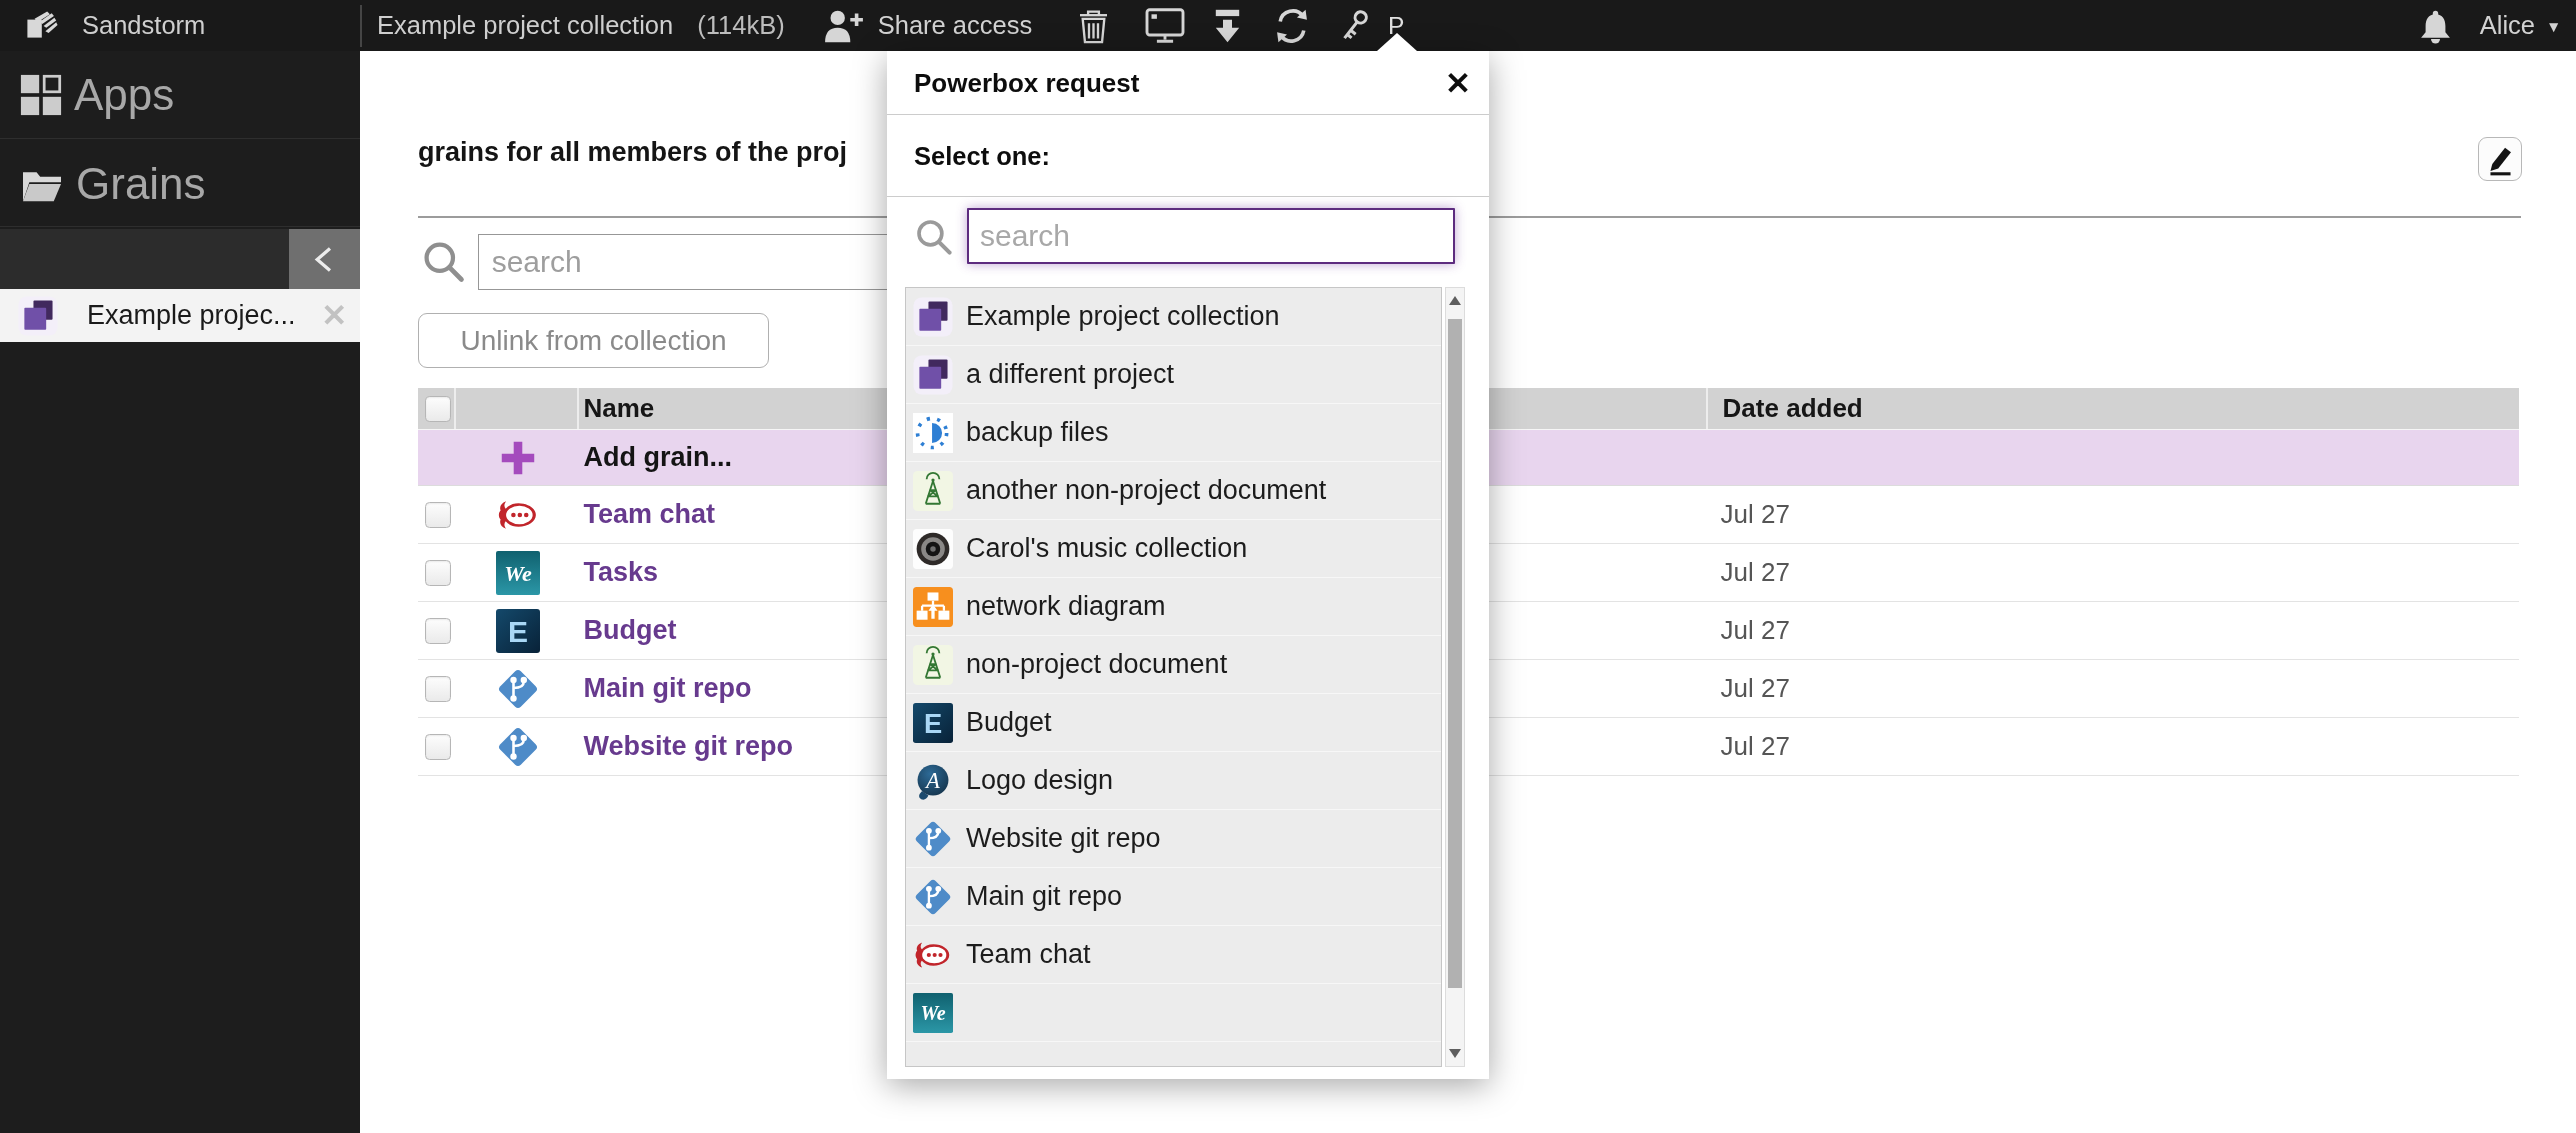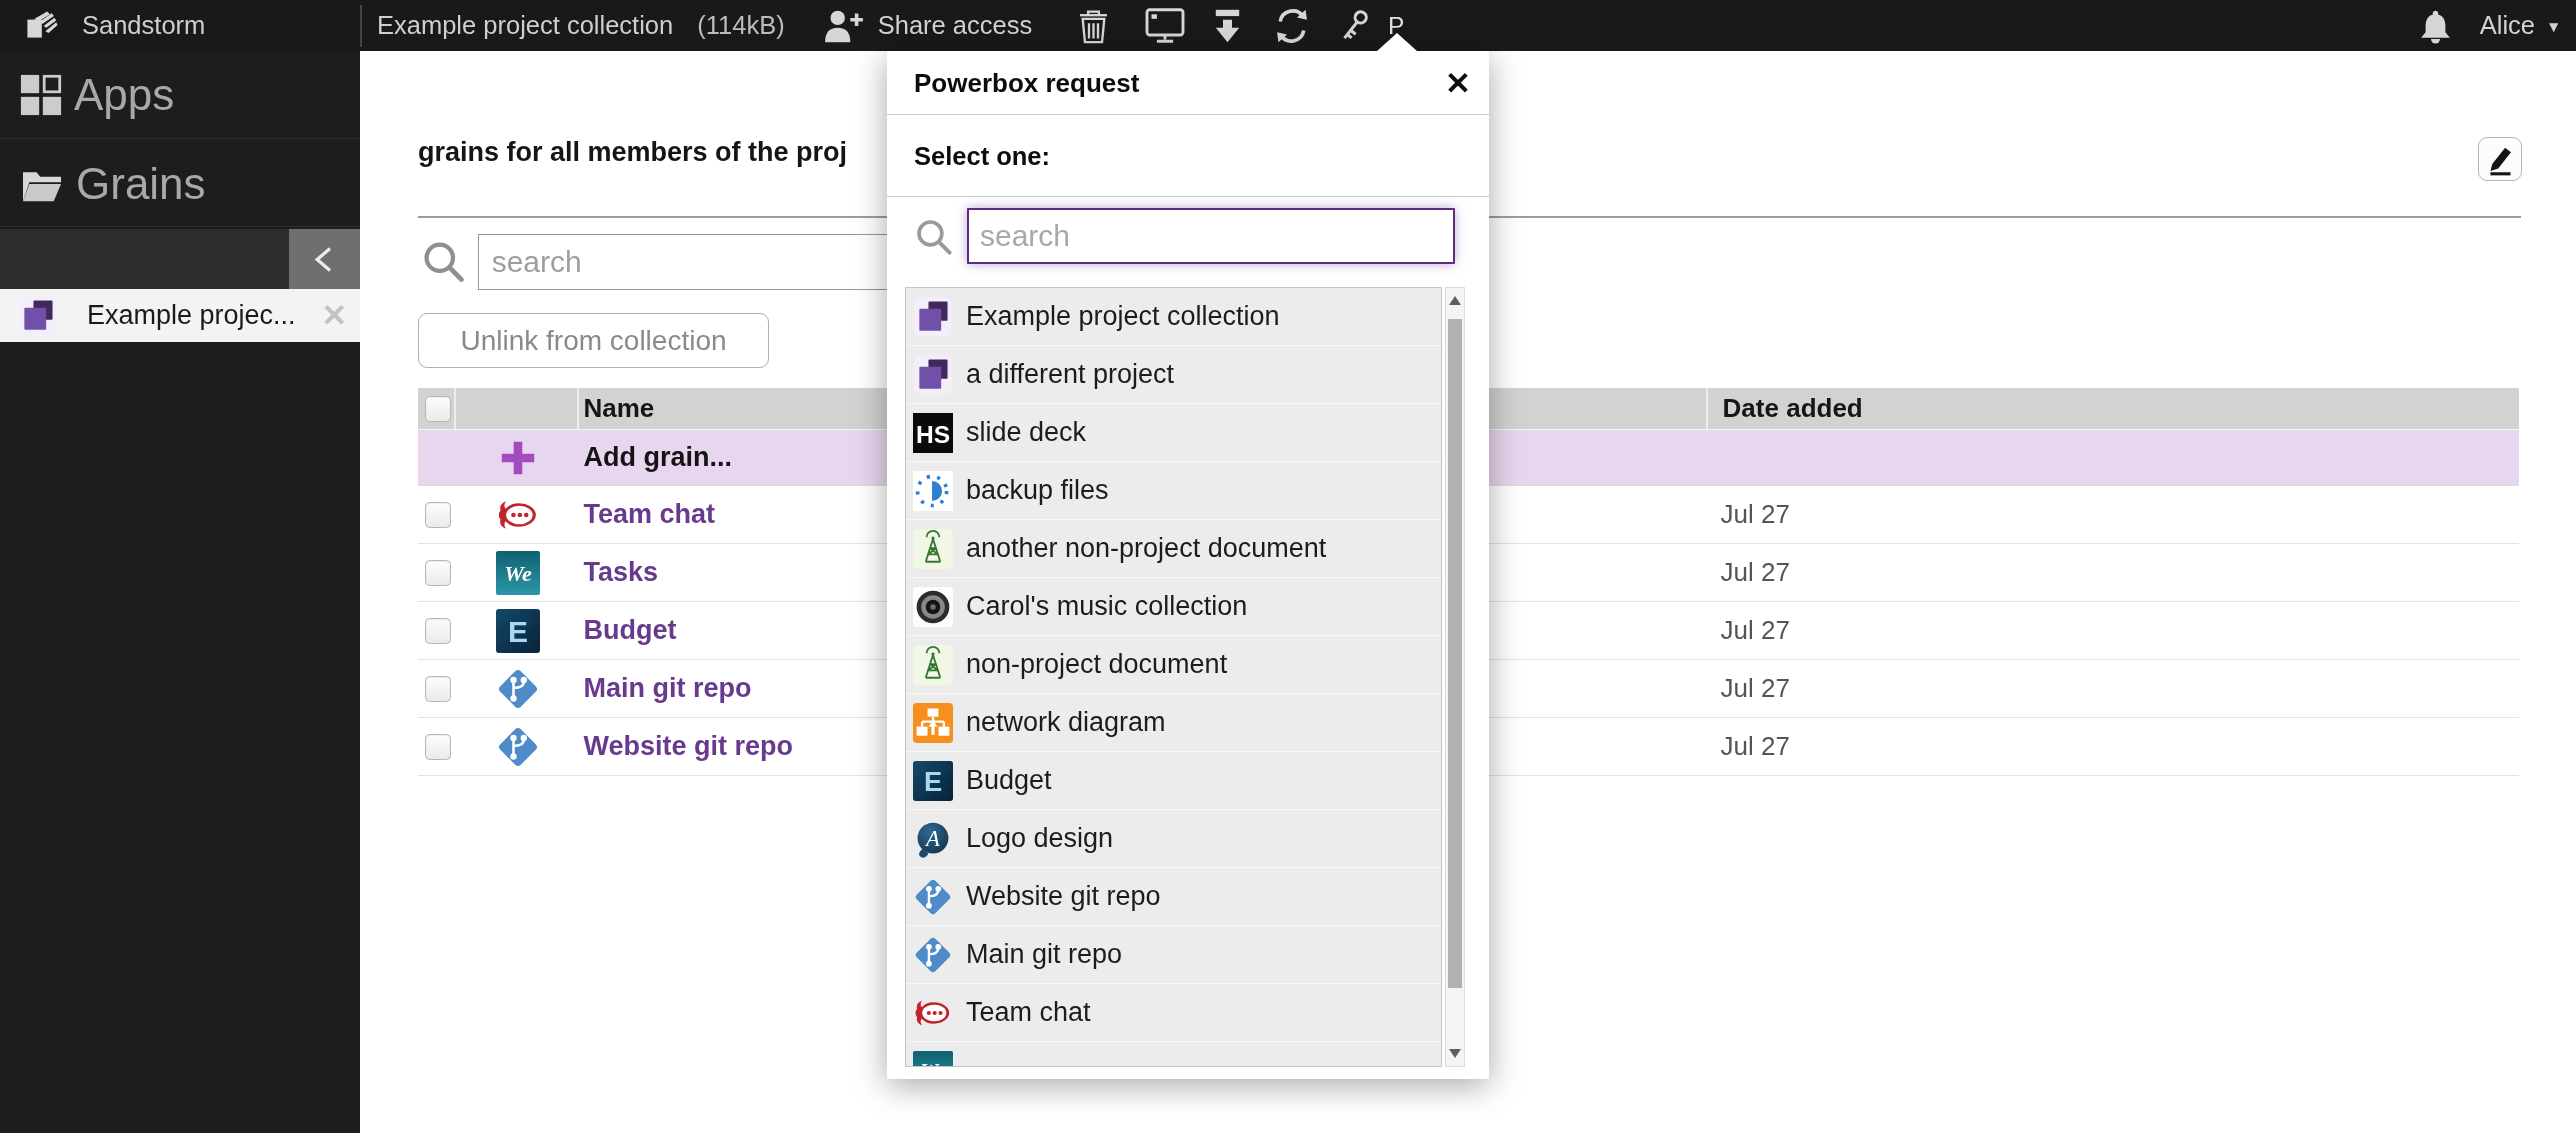--- a/index.html
+++ b/index.html
@@ -422,27 +422,20 @@
         <div class="pb-item">
           <span class="ic"><svg viewBox="0 0 44 44">
               <rect x="0.5" y="0.5" width="43" height="43" rx="9" fill="#f3eff9"></rect>
               <rect x="17" y="5" width="21" height="21" rx="1" fill="#41295e"></rect>
               <rect x="7" y="13" width="24" height="24" rx="1" fill="#7050a8"></rect>
             </svg></span>
           <span class="pb-item-label">a different project</span>
         </div>
         <div class="pb-item">
           <span class="ic"><svg viewBox="0 0 44 44">
-              <rect width="44" height="44" fill="#0a0a0a"></rect>
-              <text x="22" y="33" text-anchor="middle" font-family="Liberation Sans,sans-serif" font-size="27" font-weight="bold" fill="#fff">HS</text>
-            </svg></span>
-          <span class="pb-item-label">slide deck</span>
-        </div>
-        <div class="pb-item">
-          <span class="ic"><svg viewBox="0 0 44 44">
               <rect width="44" height="44" fill="#fff"></rect>
               <circle cx="21" cy="22" r="16" fill="none" stroke="#2e7fd4" stroke-width="4" stroke-dasharray="3.5 8"></circle>
               <path d="M21 11 a11 11 0 0 1 0 22 z" fill="#2e7fd4"></path>
             </svg></span>
           <span class="pb-item-label">backup files</span>
         </div>
         <div class="pb-item">
           <span class="ic"><svg viewBox="0 0 44 44">
               <rect width="44" height="44" rx="5" fill="#f2f6e4"></rect>
               <g stroke="#337733" stroke-width="2" fill="none">
@@ -459,42 +452,42 @@
               <rect width="44" height="44" rx="4" fill="#fdfdfd"></rect>
               <circle cx="22" cy="22" r="18" fill="#2e2a28"></circle>
               <circle cx="22" cy="22" r="13" fill="#8a8886"></circle>
               <circle cx="22" cy="22" r="8" fill="#141414"></circle>
               <circle cx="22" cy="22" r="3" fill="#6f6f6f"></circle>
             </svg></span>
           <span class="pb-item-label">Carol's music collection</span>
         </div>
         <div class="pb-item">
           <span class="ic"><svg viewBox="0 0 44 44">
+              <rect width="44" height="44" rx="4" fill="#f78f1e"></rect>
+              <g stroke="#fff" stroke-width="2.5" fill="none">
+                <path d="M22 15 V20 M10 20.5 H34 M10 20.5 V26 M34 20.5 V26"></path>
+              </g>
+              <rect x="16" y="6" width="12" height="9" fill="#fff"></rect>
+              <rect x="4" y="26" width="12" height="10" fill="#fff"></rect>
+              <rect x="28" y="26" width="12" height="10" fill="#fff"></rect>
+              <path d="M22 19 l-5 7 h3.2 v9 h3.6 v-9 h3.2 z" fill="#fff"></path>
+            </svg></span>
+          <span class="pb-item-label">network diagram</span>
+        </div>
+        <div class="pb-item">
+          <span class="ic"><svg viewBox="0 0 44 44">
               <rect width="44" height="44" rx="5" fill="#f2f6e4"></rect>
               <g stroke="#337733" stroke-width="2" fill="none">
                 <path d="M22 11 L14 36 M22 11 L30 36 M14 36 H30"></path>
                 <path d="M16.5 28 H27.5 M18.5 21 H25.5 M18.5 21 L27.5 28 M25.5 21 L16.5 28"></path>
                 <path d="M15 9 a7 7 0 0 1 14 0"></path>
               </g>
               <circle cx="22" cy="10" r="1.8" fill="#337733"></circle>
             </svg></span>
           <span class="pb-item-label">non-project document</span>
-        </div>
-        <div class="pb-item">
-          <span class="ic"><svg viewBox="0 0 44 44">
-              <rect width="44" height="44" rx="4" fill="#f78f1e"></rect>
-              <g stroke="#fff" stroke-width="2.5" fill="none">
-                <path d="M22 15 V20 M10 20.5 H34 M10 20.5 V26 M34 20.5 V26"></path>
-              </g>
-              <rect x="16" y="6" width="12" height="9" fill="#fff"></rect>
-              <rect x="4" y="26" width="12" height="10" fill="#fff"></rect>
-              <rect x="28" y="26" width="12" height="10" fill="#fff"></rect>
-              <path d="M22 19 l-5 7 h3.2 v9 h3.6 v-9 h3.2 z" fill="#fff"></path>
-            </svg></span>
-          <span class="pb-item-label">network diagram</span>
         </div>
         <div class="pb-item">
           <span class="ic"><svg viewBox="0 0 44 44">
               <defs>
                 <linearGradient id="ecg" x1="0" y1="0" x2="1" y2="1">
                   <stop offset="0" stop-color="#14496b"></stop>
                   <stop offset="1" stop-color="#082238"></stop>
                 </linearGradient>
               </defs>
               <rect width="44" height="44" rx="3" fill="url(#ecg)"></rect>

